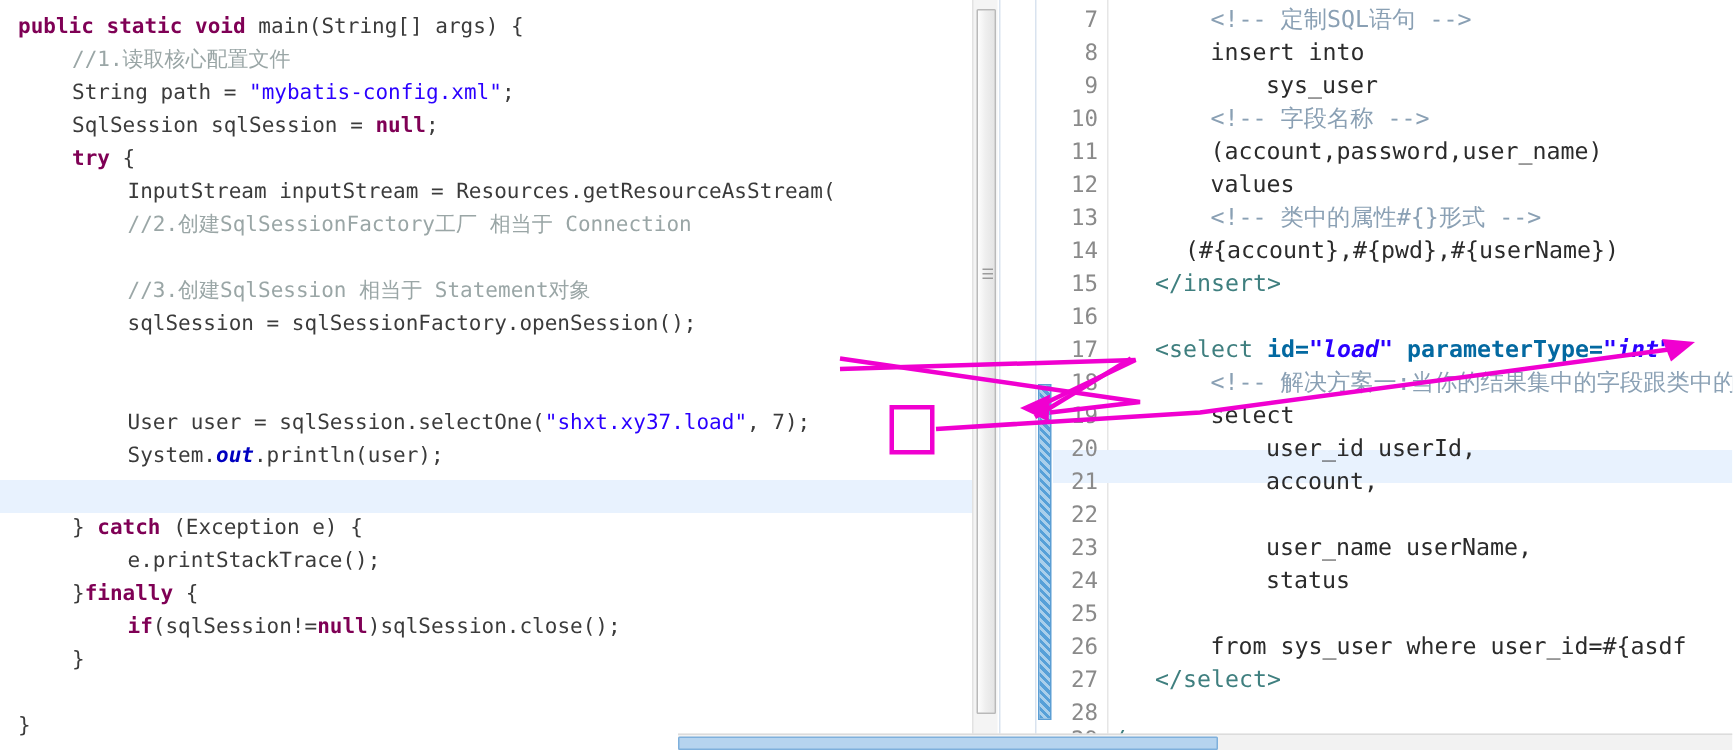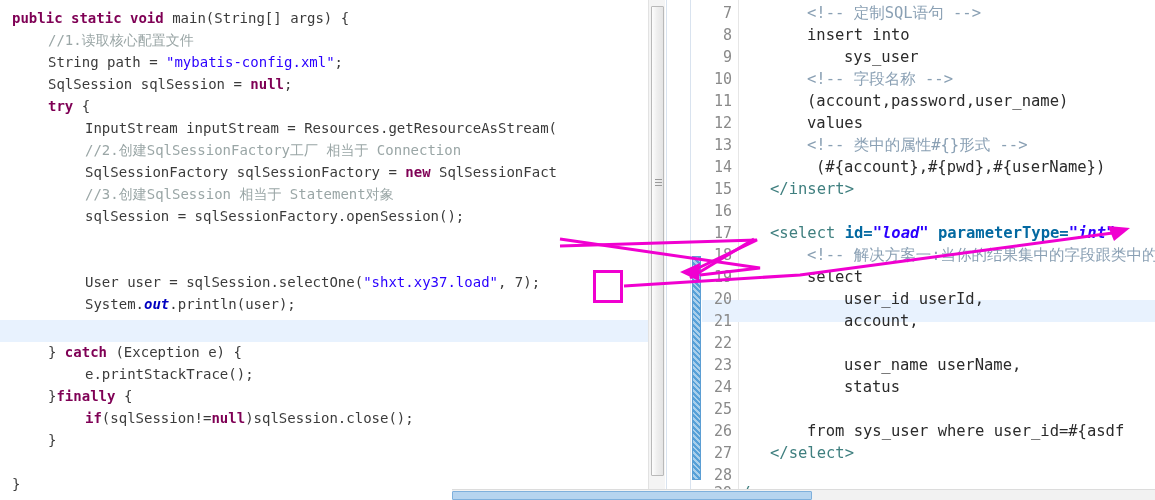--- a/index.html
+++ b/index.html
@@ -171,21 +171,20 @@
     <div class="code lrow" style="top:52px;left:48px"><span class="plain">String path = </span><span class="str">"mybatis-config.xml"</span><span class="plain">;</span></div>
 
     <div class="code lrow" style="top:74px;left:48px"><span class="plain">SqlSession sqlSession = </span><span class="kw">null</span><span class="plain">;</span></div>
 
     <div class="code lrow" style="top:96px;left:48px"><span class="kw">try </span><span class="plain">{</span></div>
 
     <div class="code lrow" style="top:118px;left:85px"><span class="plain">InputStream inputStream = Resources.</span><span class="ital">getResourceAsStream</span><span class="plain">(</span></div>
 
     <div class="code lrow" style="top:140px;left:85px"><span class="cmt">//2.创建SqlSessionFactory工厂 相当于 Connection</span></div>
 
-    <div class="code lrow" style="top:162px;left:85px"><span class="plain">SqlSessionFactory sqlSessionFactory = </span><span class="kw">new </span><span class="plain">SqlSessionFact</span></div>
 
     <div class="code lrow" style="top:184px;left:85px"><span class="cmt">//3.创建SqlSession 相当于 Statement对象</span></div>
 
     <div class="code lrow" style="top:206px;left:85px"><span class="plain">sqlSession = sqlSessionFactory.openSession();</span></div>
 
     <div class="code lrow" style="top:272px;left:85px"><span class="plain">User user = sqlSession.selectOne(</span><span class="str">"shxt.xy37.load"</span><span class="plain">, 7);</span></div>
 
     <div class="code lrow" style="top:294px;left:85px"><span class="plain">System.</span><span class="field">out</span><span class="plain">.println(user);</span></div>
 
     <div class="code lrow" style="top:342px;left:48px"><span class="plain">} </span><span class="kw">catch </span><span class="plain">(Exception e) {</span></div>
@@ -243,21 +242,21 @@
     <div class="lnum" style="top:465px">28</div>
     <div class="lnum" style="top:483px">29</div>
 
     <div class="code rrow" style="top:3px;left:115px"><span class="xcmt">&lt;!-- 定制SQL语句 --&gt;</span></div>
     <div class="code rrow" style="top:25px;left:115px"><span class="sql">insert into</span></div>
     <div class="code rrow" style="top:47px;left:152px"><span class="sql">sys_user</span></div>
     <div class="code rrow" style="top:91px;left:115px"><span class="sql">(account,password,user_name)</span></div>
     <div class="code rrow" style="top:69px;left:115px"><span class="xcmt">&lt;!-- 字段名称 --&gt;</span></div>
     <div class="code rrow" style="top:113px;left:115px"><span class="sql">values</span></div>
     <div class="code rrow" style="top:135px;left:115px"><span class="xcmt">&lt;!-- 类中的属性#{}形式 --&gt;</span></div>
-    <div class="code rrow" style="top:157px;left:124px"><span class="sql">(#{account},#{pwd},#{userName})</span></div>
+    <div class="code rrow" style="top:157px;left:98px"><span class="sql">(#{account},#{pwd},#{userName})</span></div>
     <div class="code rrow" style="top:179px;left:78px"><span class="xtag">&lt;/insert&gt;</span></div>
     <div class="code rrow" style="top:223px;left:78px"><span class="xtag">&lt;select </span><span class="xattr">id=</span><span class="xval">"load"</span><span class="xattr"> parameterType=</span><span class="xval">"int"</span></div>
     <div class="code rrow" style="top:245px;left:115px"><span class="xcmt">&lt;!-- 解决方案一:当你的结果集中的字段跟类中的</span></div>
     <div class="code rrow" style="top:267px;left:115px"><span class="sql">select</span></div>
     <div class="code rrow" style="top:289px;left:152px"><span class="sql">user_id userId,</span></div>
     <div class="code rrow" style="top:311px;left:152px"><span class="sql">account,</span></div>
     <div class="code rrow" style="top:355px;left:152px"><span class="sql">user_name userName,</span></div>
     <div class="code rrow" style="top:377px;left:152px"><span class="sql">status</span></div>
     <div class="code rrow" style="top:421px;left:115px"><span class="sql">from sys_user where user_id=#{asdf</span></div>
     <div class="code rrow" style="top:443px;left:78px"><span class="xtag">&lt;/select&gt;</span></div>

